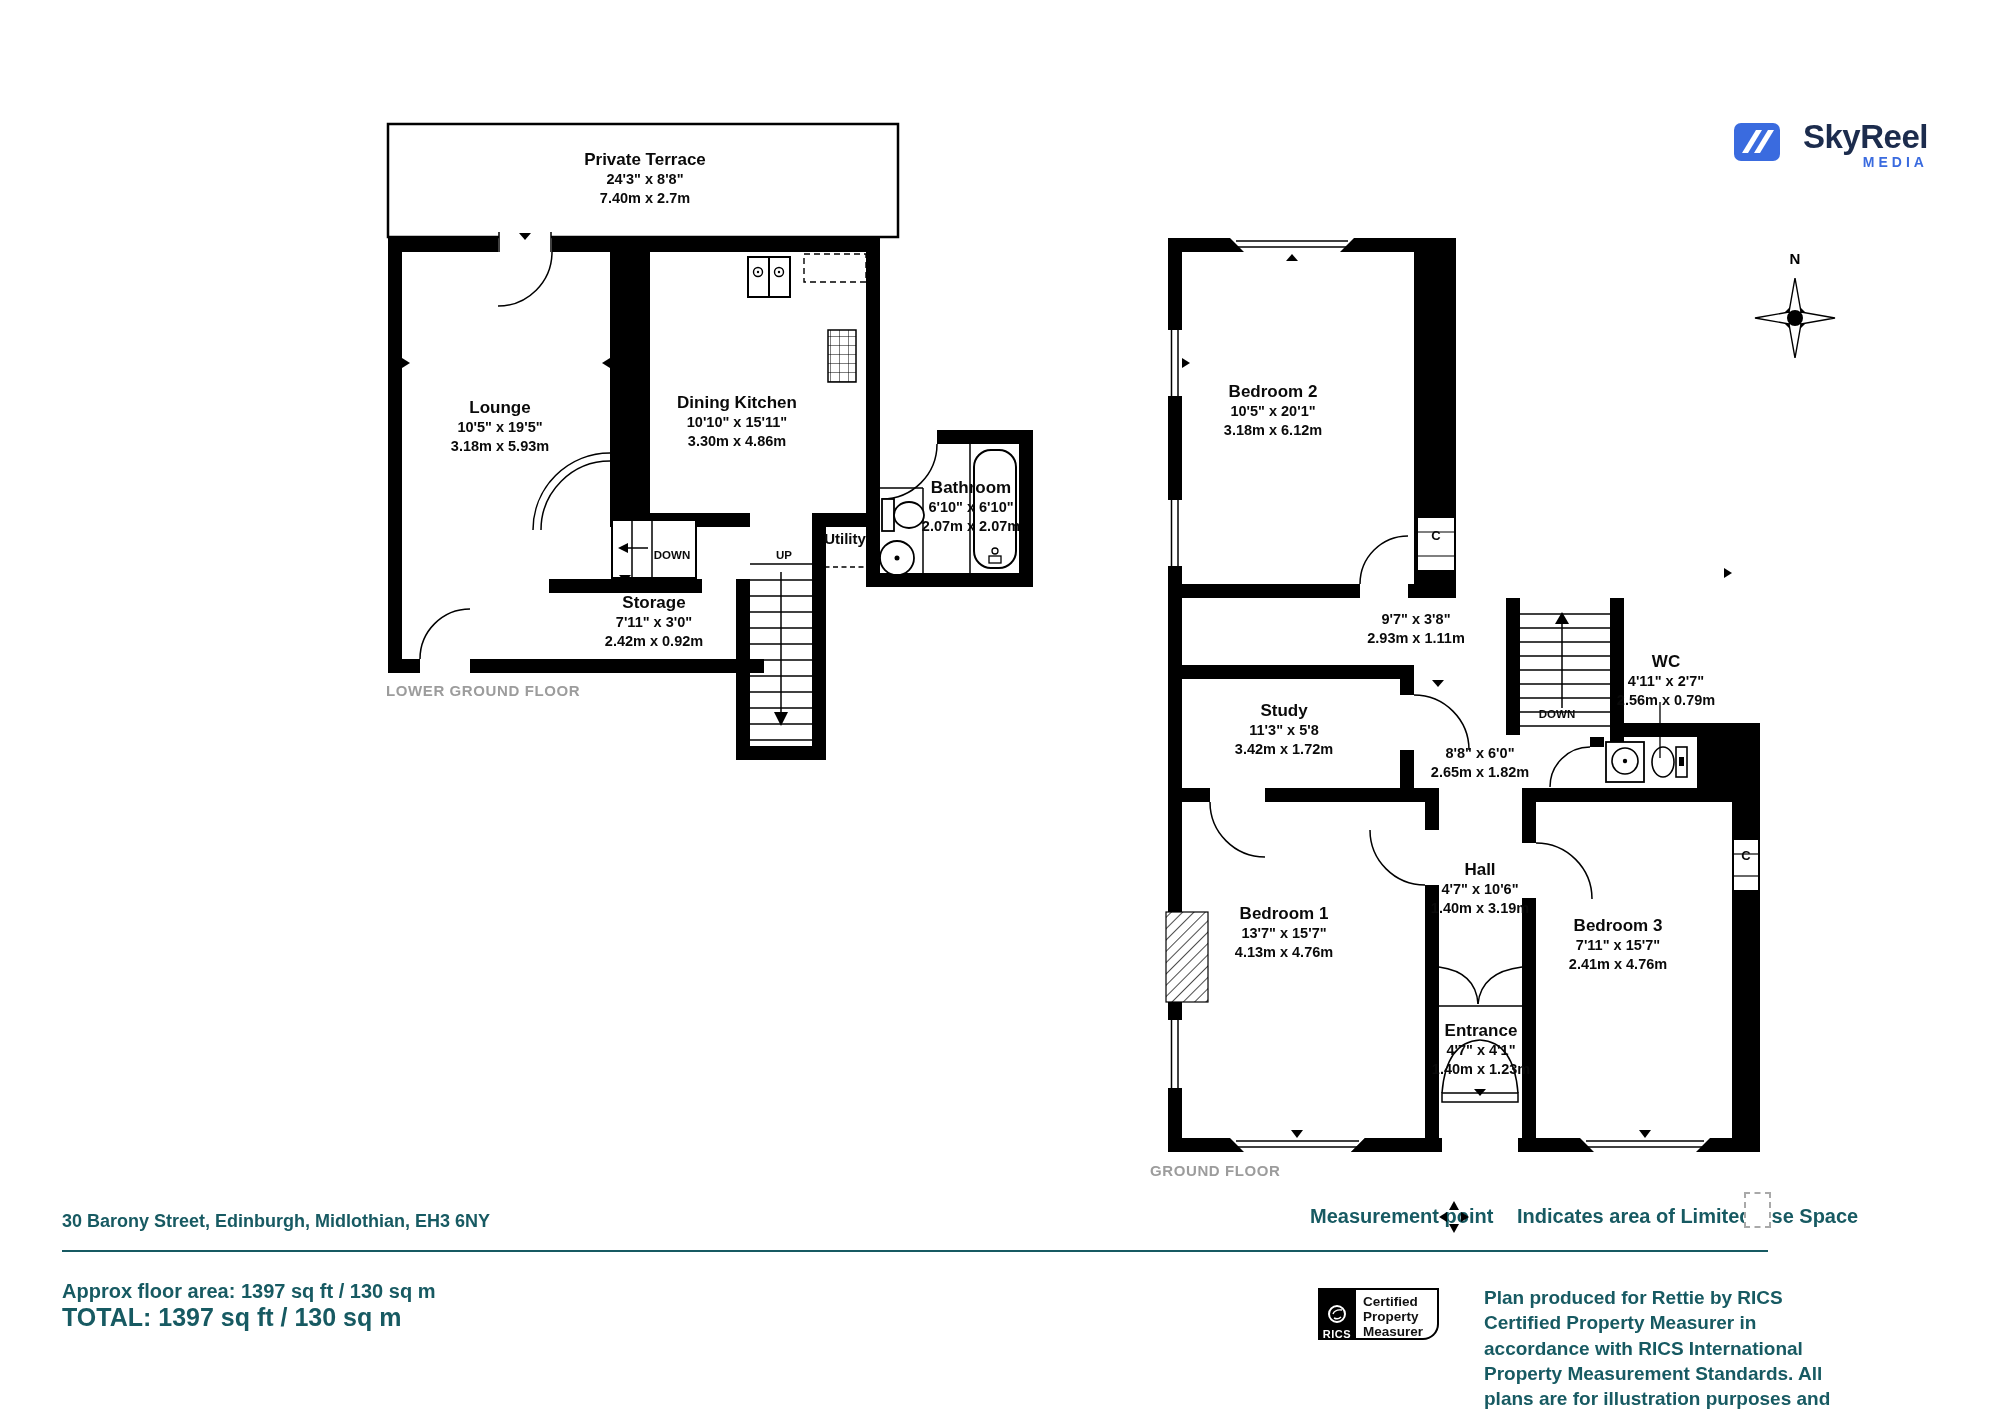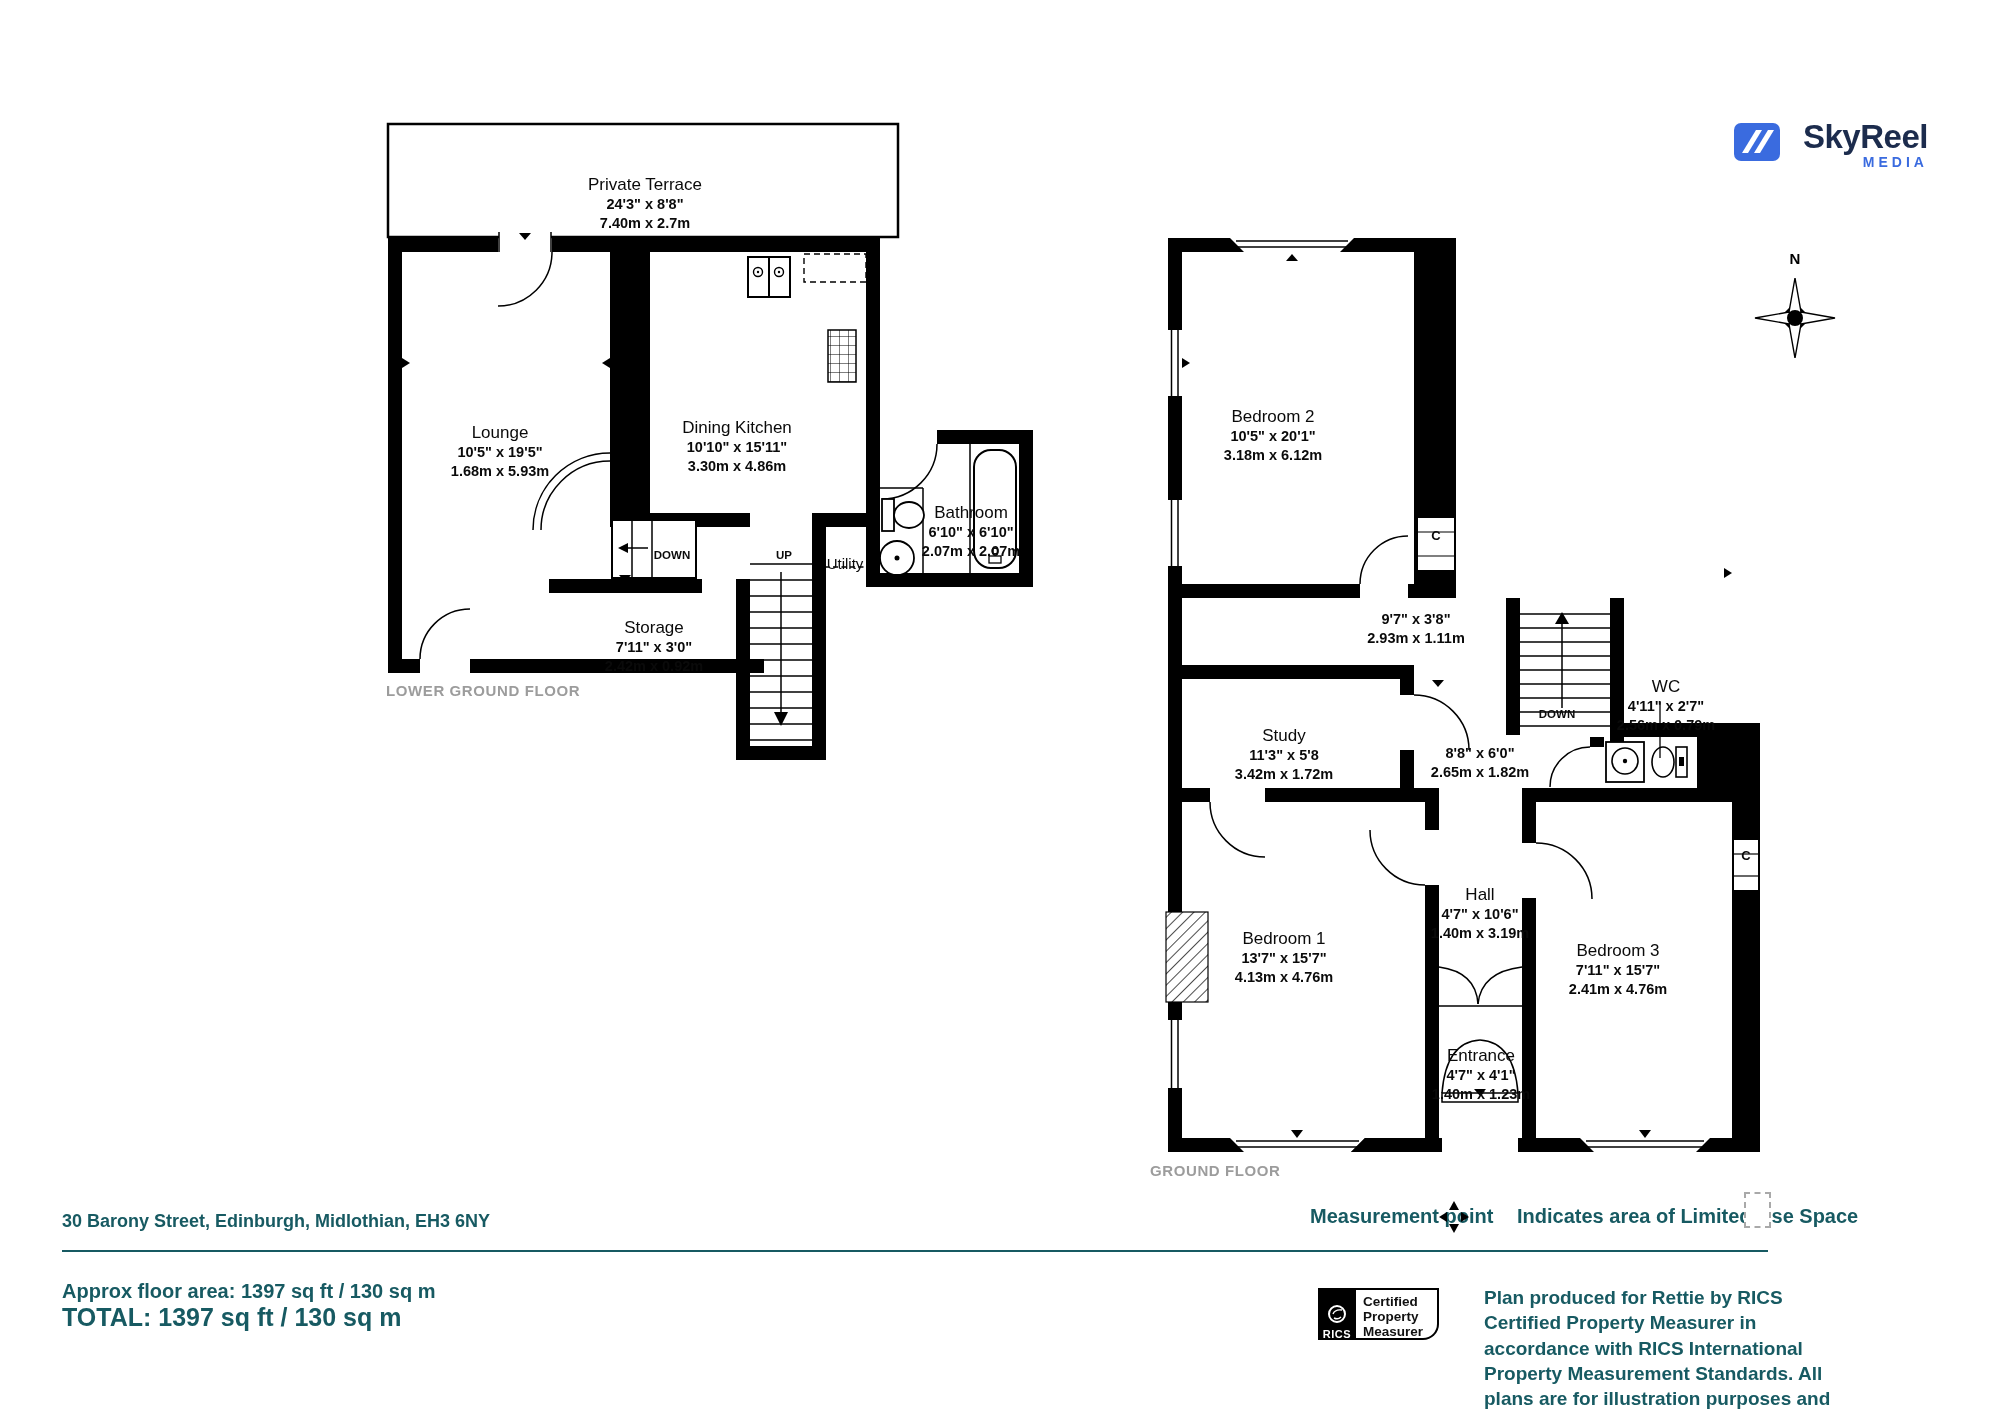--- a/index.html
+++ b/index.html
@@ -1,20 +1,20 @@
 <!DOCTYPE html>
 <html><head>
 <meta charset="utf-8">
 <style>
   html,body{margin:0;padding:0;background:#fff;}
   .page{position:relative;width:2000px;height:1414px;background:#fff;overflow:hidden;
         font-family:"Liberation Sans",sans-serif;}
   .plan-svg{position:absolute;}
   .rlabel{position:absolute;transform:translateX(-50%);text-align:center;color:#0a0a0a;white-space:nowrap;}
-  .rn{font-size:17px;font-weight:normal;line-height:20px;margin-top:25px;}
+  .rn{font-size:17px;font-weight:bold;line-height:20px;}
   .rd{font-size:14.5px;font-weight:bold;line-height:19px;}
   .tiny{font-size:11.5px;font-weight:bold;line-height:13px;}
   .cup{font-size:13px;font-weight:bold;}
   .floor-title{position:absolute;color:#9c9c9c;font-size:15px;font-weight:bold;letter-spacing:.6px;}
   
   .addr{position:absolute;left:62px;top:1200px;color:#175A62;font-size:18px;font-weight:bold;margin-top:11px;}
   .rule{position:absolute;left:62px;top:1250px;width:1706px;border-top:2px solid #175A62;}
   .approx{position:absolute;left:62px;top:1280px;color:#175A62;font-size:20px;font-weight:bold;}
   .total{position:absolute;left:62px;top:1303px;color:#175A62;font-size:25px;font-weight:bold;}
   .legend-text{position:absolute;color:#175A62;font-size:20px;font-weight:bold;}
@@ -278,21 +278,21 @@
   </svg>
 
   <div class="rlabel" style="left:645px;top:150px">
     <div class="rn">Private Terrace</div>
     <div class="rd">24'3" x 8'8"</div>
     <div class="rd">7.40m x 2.7m</div>
   </div>
   <div class="rlabel" style="left:500px;top:398px">
     <div class="rn">Lounge</div>
     <div class="rd">10'5" x 19'5"</div>
-    <div class="rd">1.68m x 5.93m</div>
+    <div class="rd">3.18m x 5.93m</div>
   </div>
   <div class="rlabel" style="left:737px;top:393px">
     <div class="rn">Dining Kitchen</div>
     <div class="rd">10'10" x 15'11"</div>
     <div class="rd">3.30m x 4.86m</div>
   </div>
   <div class="rlabel" style="left:971px;top:478px">
     <div class="rn">Bathroom</div>
     <div class="rd">6'10" x 6'10"</div>
     <div class="rd">2.07m x 2.07m</div>

